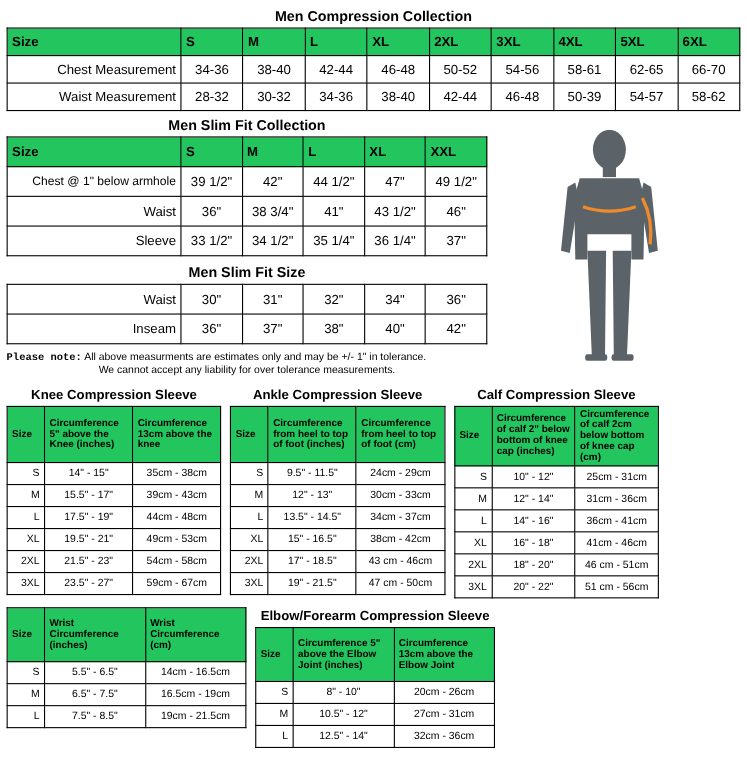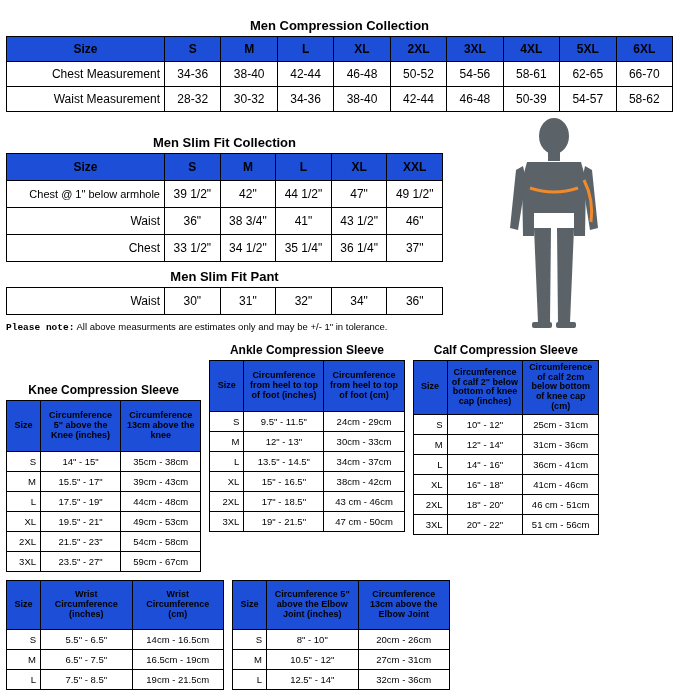--- a/index.html
+++ b/index.html
@@ -13,36 +13,36 @@
     font-family: "Liberation Sans", sans-serif;
     font-size: 11px;
     color: #000000;
     overflow: hidden;
   }
   .page {
     position: relative;
     width: 605px;
     height: 698px;
     box-sizing: border-box;
-    padding: 15px 6px;
+    padding: 4px 6px;
   }
   table {
     border-collapse: collapse;
     table-layout: fixed;
   }
   td, th {
     border: 1px solid #000000;
     padding: 2px 4px;
     font-weight: normal;
     vertical-align: middle;
   }
   .hdr {
-    background: #1d4ed8;
+    background: #22c55e;
     font-weight: bold;
-    text-align: center;
+    text-align: left;
   }
   .ctr {
     text-align: center;
   }
   .lbl {
     text-align: right;
     padding-left: 5px;
   }
   .title {
     font-weight: bold;
@@ -56,21 +56,21 @@
     text-align: center;
     padding: 2px 0 2px 0;
     line-height: 1.15;
   }
 
   
   #men-compression-wrap { width: 667px; }
   #men-compression { width: 100%; font-size: 12px; }
   #men-compression td { height: 20px; }
 
-  #slim-fit-wrap { width: 437px; margin-top: 20px; }
+  #slim-fit-wrap { width: 437px; margin-top: 2px; }
   #slim-fit { width: 100%; font-size: 12px; }
   #slim-fit td { height: 22px; }
 
   #slim-pant-wrap { width: 437px; margin-top: 4px; }
   #slim-pant { width: 100%; font-size: 12px; }
   #slim-pant td { height: 22px; }
 
   .note {
     width: 437px;
     font-size: 9.5px;
@@ -89,21 +89,21 @@
     width: 220px;
     height: 215px;
   }
 
   
   .row3 {
     display: flex;
     gap: 8px;
     margin-top: 8px;
   }
-  .col-knee { width: 218px; margin-top: 40px; }
+  .col-knee { width: 218px; }
   .col-ankle { width: 218px; }
   .col-calf { width: 208px; }
   .row3 table { width: 100%; font-size: 9.5px; }
   .row3 td { height: 15px; }
   .sub { font-size: 9px; line-height: 1.1; }
 
   
   .row2 {
     display: flex;
     gap: 8px;
@@ -205,59 +205,68 @@
       </tr>
       <tr>
         <td class="lbl">Waist</td>
         <td class="ctr">36"</td>
         <td class="ctr">38 3/4"</td>
         <td class="ctr">41"</td>
         <td class="ctr">43 1/2"</td>
         <td class="ctr">46"</td>
       </tr>
       <tr>
-        <td class="lbl">Chest</td>
+        <td class="lbl">Sleeve</td>
         <td class="ctr">33 1/2"</td>
         <td class="ctr">34 1/2"</td>
         <td class="ctr">35 1/4"</td>
         <td class="ctr">36 1/4"</td>
         <td class="ctr">37"</td>
       </tr>
     </tbody>
       </table>
   </div>
 
   <div id="slim-pant-wrap">
-    <div class="title">Men Slim Fit Pant</div>
+    <div class="title">Men Slim Fit Size</div>
     <table id="slim-pant">
       <colgroup>
         <col style="width:158px">
           <col>
           <col>
           <col>
           <col>
           <col>
       </colgroup>
       <tbody>
           <tr>
         <td class="lbl">Waist</td>
         <td class="ctr">30"</td>
         <td class="ctr">31"</td>
         <td class="ctr">32"</td>
         <td class="ctr">34"</td>
         <td class="ctr">36"</td>
       </tr>
+      <tr>
+        <td class="lbl">Inseam</td>
+        <td class="ctr">36"</td>
+        <td class="ctr">37"</td>
+        <td class="ctr">38"</td>
+        <td class="ctr">40"</td>
+        <td class="ctr">42"</td>
+      </tr>
     </tbody>
       </table>
   </div>
 
   <div class="note">
     <div class="line1">
       <b>Please note:</b><span> All above measurments are estimates only and may be +/- 1" in tolerance.</span>
     </div>
+    <div>We cannot accept any liability for over tolerance measurements.</div>
   </div>
 
   <div class="figure-box">
     <svg viewBox="0 0 220 215" width="220" height="215">
       <g fill="#5b6369">
         <ellipse cx="110" cy="18" rx="15" ry="18"></ellipse>
         <rect x="104" y="33" width="12" height="10"></rect>
         <path d="M83 44 L137 44 L142 62 L141 118 L130 118 L130 95 L90 95 L90 118 L79 118 L78 62 Z"></path>
         <path d="M79 48 L72 52 L66 110 L74 112 L82 62 Z"></path>
         <path d="M141 48 L148 52 L154 110 L146 112 L138 62 Z"></path>
@@ -450,20 +459,21 @@
           <td class="lbl">L</td>
           <td class="ctr">7.5" - 8.5"</td>
           <td class="ctr">19cm - 21.5cm</td>
         </tr>
 
       </tbody>
         </table>
     </div>
 
     <div class="col-elbow">
+      <div class="title-small">Elbow/Forearm Compression Sleeve</div>
       <table>
         <colgroup>
             <col style="width:34px">
             <col>
             <col>
           </colgroup>
         <tbody>
             <tr>
           <td class="hdr sub" style="height:44px">Size</td>
           <td class="hdr sub">Circumference 5" above the Elbow Joint (inches)</td>

